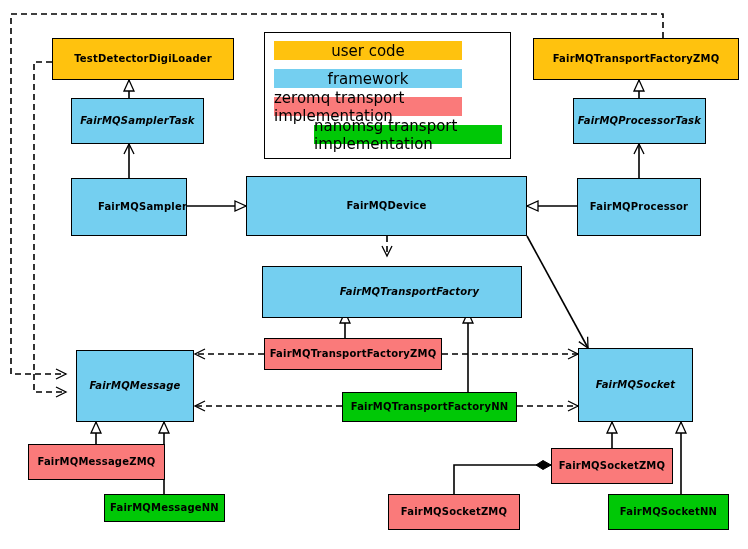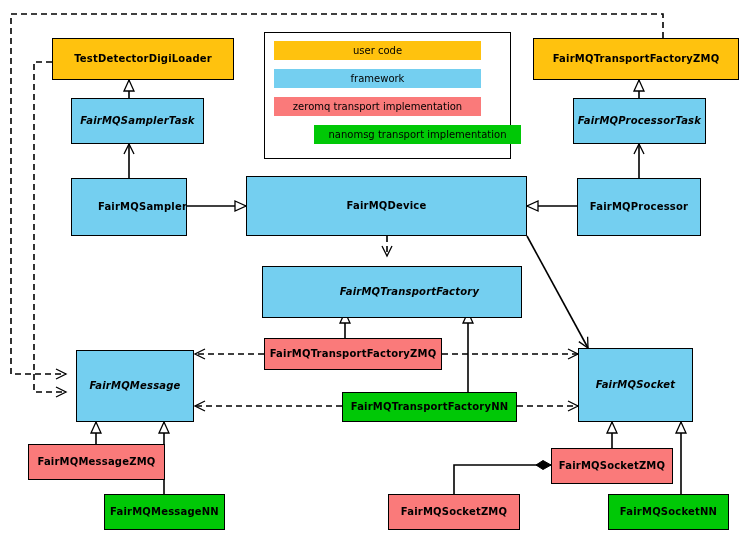--- a/index.html
+++ b/index.html
@@ -11,23 +11,23 @@
         display:flex;align-items:center;justify-content:center;text-align:center;
         font-size:10px;font-weight:bold;color:#000;line-height:1.15;
         letter-spacing:.2px;z-index:4;}
   .node.abstract{font-style:italic;}
   .c-user{background:#FFC20E;}
   .c-fw{background:#74CFF0;}
   .c-zmq{background:#FA7A7A;}
   .c-nn{background:#00C806;}
   #legend{position:absolute;left:264px;top:32px;width:245px;height:125px;
           background:#ffffff;border:1.6px solid #000;z-index:5;}
-  .lg-row{position:absolute;left:9px;width:207px;height:19px;
+  .lg-row{position:absolute;left:9px;width:188px;height:19px;
           display:flex;align-items:center;justify-content:center;
-          font-size:10px;font-weight:normal;color:#000;}
+          font-size:15px;font-weight:normal;color:#000;}
   .lg0{top:8px;}.lg1{top:36px;}.lg2{top:64px;}.lg3{top:92px;}
 </style>
 </head>
 <body>
 
 <div id="stage">
 
   <svg id="wires" viewBox="0 0 748 549" xmlns="http://www.w3.org/2000/svg">
     <defs>
       <marker id="hollowTri" markerWidth="14" markerHeight="14" refX="12" refY="6" orient="auto" markerUnits="userSpaceOnUse">
@@ -121,21 +121,21 @@
   <div class="node c-nn" style="left:342px;top:392px;width:175px;height:30px;">FairMQTransportFactoryNN</div>
 
   <div class="node c-zmq" style="left:264px;top:338px;width:178px;height:32px;">FairMQTransportFactoryZMQ</div>
 
   <div class="node c-fw abstract" style="left:76px;top:350px;width:118px;height:72px;">FairMQMessage</div>
 
   <div class="node c-fw abstract" style="left:578px;top:348px;width:115px;height:74px;">FairMQSocket</div>
 
   <div class="node c-zmq" style="left:28px;top:444px;width:137px;height:36px;">FairMQMessageZMQ</div>
 
-  <div class="node c-nn" style="left:104px;top:494px;width:121px;height:36px;">FairMQMessageNN</div>
+  <div class="node c-nn" style="left:104px;top:494px;width:121px;height:28px;">FairMQMessageNN</div>
 
   <div class="node c-zmq" style="left:551px;top:448px;width:122px;height:36px;">FairMQSocketZMQ</div>
 
   <div class="node c-nn" style="left:608px;top:494px;width:121px;height:36px;">FairMQSocketNN</div>
 
   <div class="node c-zmq" style="left:388px;top:494px;width:132px;height:36px;">FairMQSocketZMQ</div>
 
 </div>
 
 </body></html>

